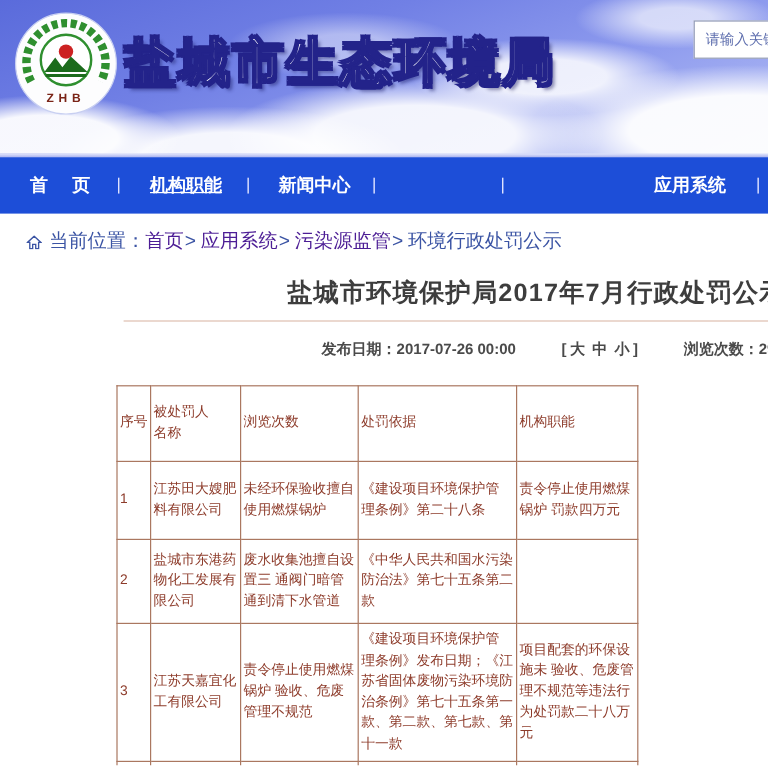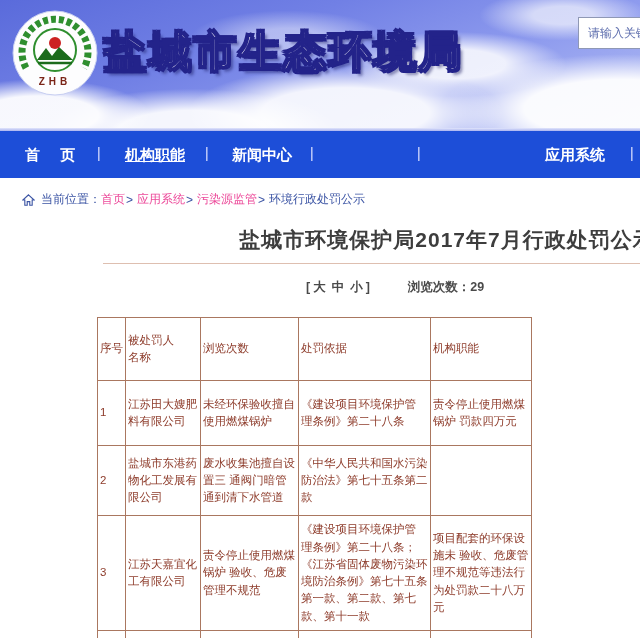--- a/index.html
+++ b/index.html
@@ -36,23 +36,23 @@
   
   .nav-strip{ height:3px; background:linear-gradient(#e2e6fc,#aab3ef); }
   .main-nav{ position:relative; height:47px; background:#1d4ed8; }
   .nav-item{
     position:absolute; top:0; line-height:47px; color:#fff; font-size:15px; font-weight:bold;
     text-decoration:none; cursor:pointer; white-space:nowrap;
   }
   .nav-sep{ position:absolute; top:0; line-height:45px; color:#dfe2ff; font-size:14px; font-weight:normal; }
 
   
-  .breadcrumb{ margin:13px 0 0 22px; font-size:12px; color:#3b54a4; display:flex; align-items:center; }
+  .breadcrumb{ margin:13px 0 0 22px; font-size:16px; color:#3b54a4; display:flex; align-items:center; }
   .home-ic{ margin-right:6px; flex:0 0 auto; }
-  .bc-link{ color:#ec4899; text-decoration:none; cursor:pointer; }
+  .bc-link{ color:#4c1d95; text-decoration:none; cursor:pointer; }
   .bc-sep{ margin:0 4px 0 1px; }
 
   
   .content{ margin-left:88px; width:718px; }
   .article-title{ margin-top:18px; font-size:21px; font-weight:bold; color:#3d3d3d; text-align:center; letter-spacing:1px; }
   .title-rule{ margin:9px 0 0 15px; width:673px; height:1px; background:#debfb0; }
   .meta-line{ margin:15px 0 0 180px; font-size:12.5px; font-weight:bold; color:#4a4a4a; display:flex; align-items:center; }
   .meta-gap{ margin-left:38px; }
   .font-controls a{ color:#4a4a4a; text-decoration:none; cursor:pointer; margin:0 3px; }
   .font-controls .br{ font-weight:bold; }
@@ -115,20 +115,23 @@
     <a class="bc-link">污染源监管</a>
     <span class="bc-sep">&gt;</span>
     <span>环境行政处罚公示</span>
   </div>
 
   <main class="content">
     <h2 class="article-title">盐城市环境保护局2017年7月行政处罚公示</h2>
     <div class="title-rule"></div>
 
     <div class="meta-line">
+      <span>
+        <span>发布日期：</span><span>2017-07-26 00:00</span>
+      </span>
       <span class="font-controls meta-gap">
         <span class="br">[</span><a>大</a><a>中</a><a>小</a><span class="br">]</span>
       </span>
       <span class="meta-gap">
         <span>浏览次数：</span><span>29</span>
       </span>
     </div>
 
     <table class="penalty-table">
       <colgroup>
@@ -157,21 +160,21 @@
         <td>2</td>
         <td>盐城市东港药物化工发展有限公司</td>
         <td>废水收集池擅自设置三 通阀门暗管通到清下水管道</td>
         <td>《中华人民共和国水污染防治法》第七十五条第二款</td>
         <td></td>
       </tr>
       <tr class="r3">
         <td>3</td>
         <td>江苏天嘉宜化工有限公司</td>
         <td>责令停止使用燃煤锅炉 验收、危废管理不规范</td>
-        <td>《建设项目环境保护管 理条例》第二十八条；《江苏省固体废物污染环境防治条例》第七十五条第一款、第二款、第七款、第十一款</td>
+        <td>《建设项目环境保护管 理条例》发布日期；《江苏省固体废物污染环境防治条例》第七十五条第一款、第二款、第七款、第十一款</td>
         <td>项目配套的环保设施未 验收、危废管理不规范等违法行为处罚款二十八万元</td>
       </tr>
       <tr class="r4">
         <td></td>
         <td></td>
         <td></td>
         <td></td>
         <td></td>
       </tr>
     </tbody>

